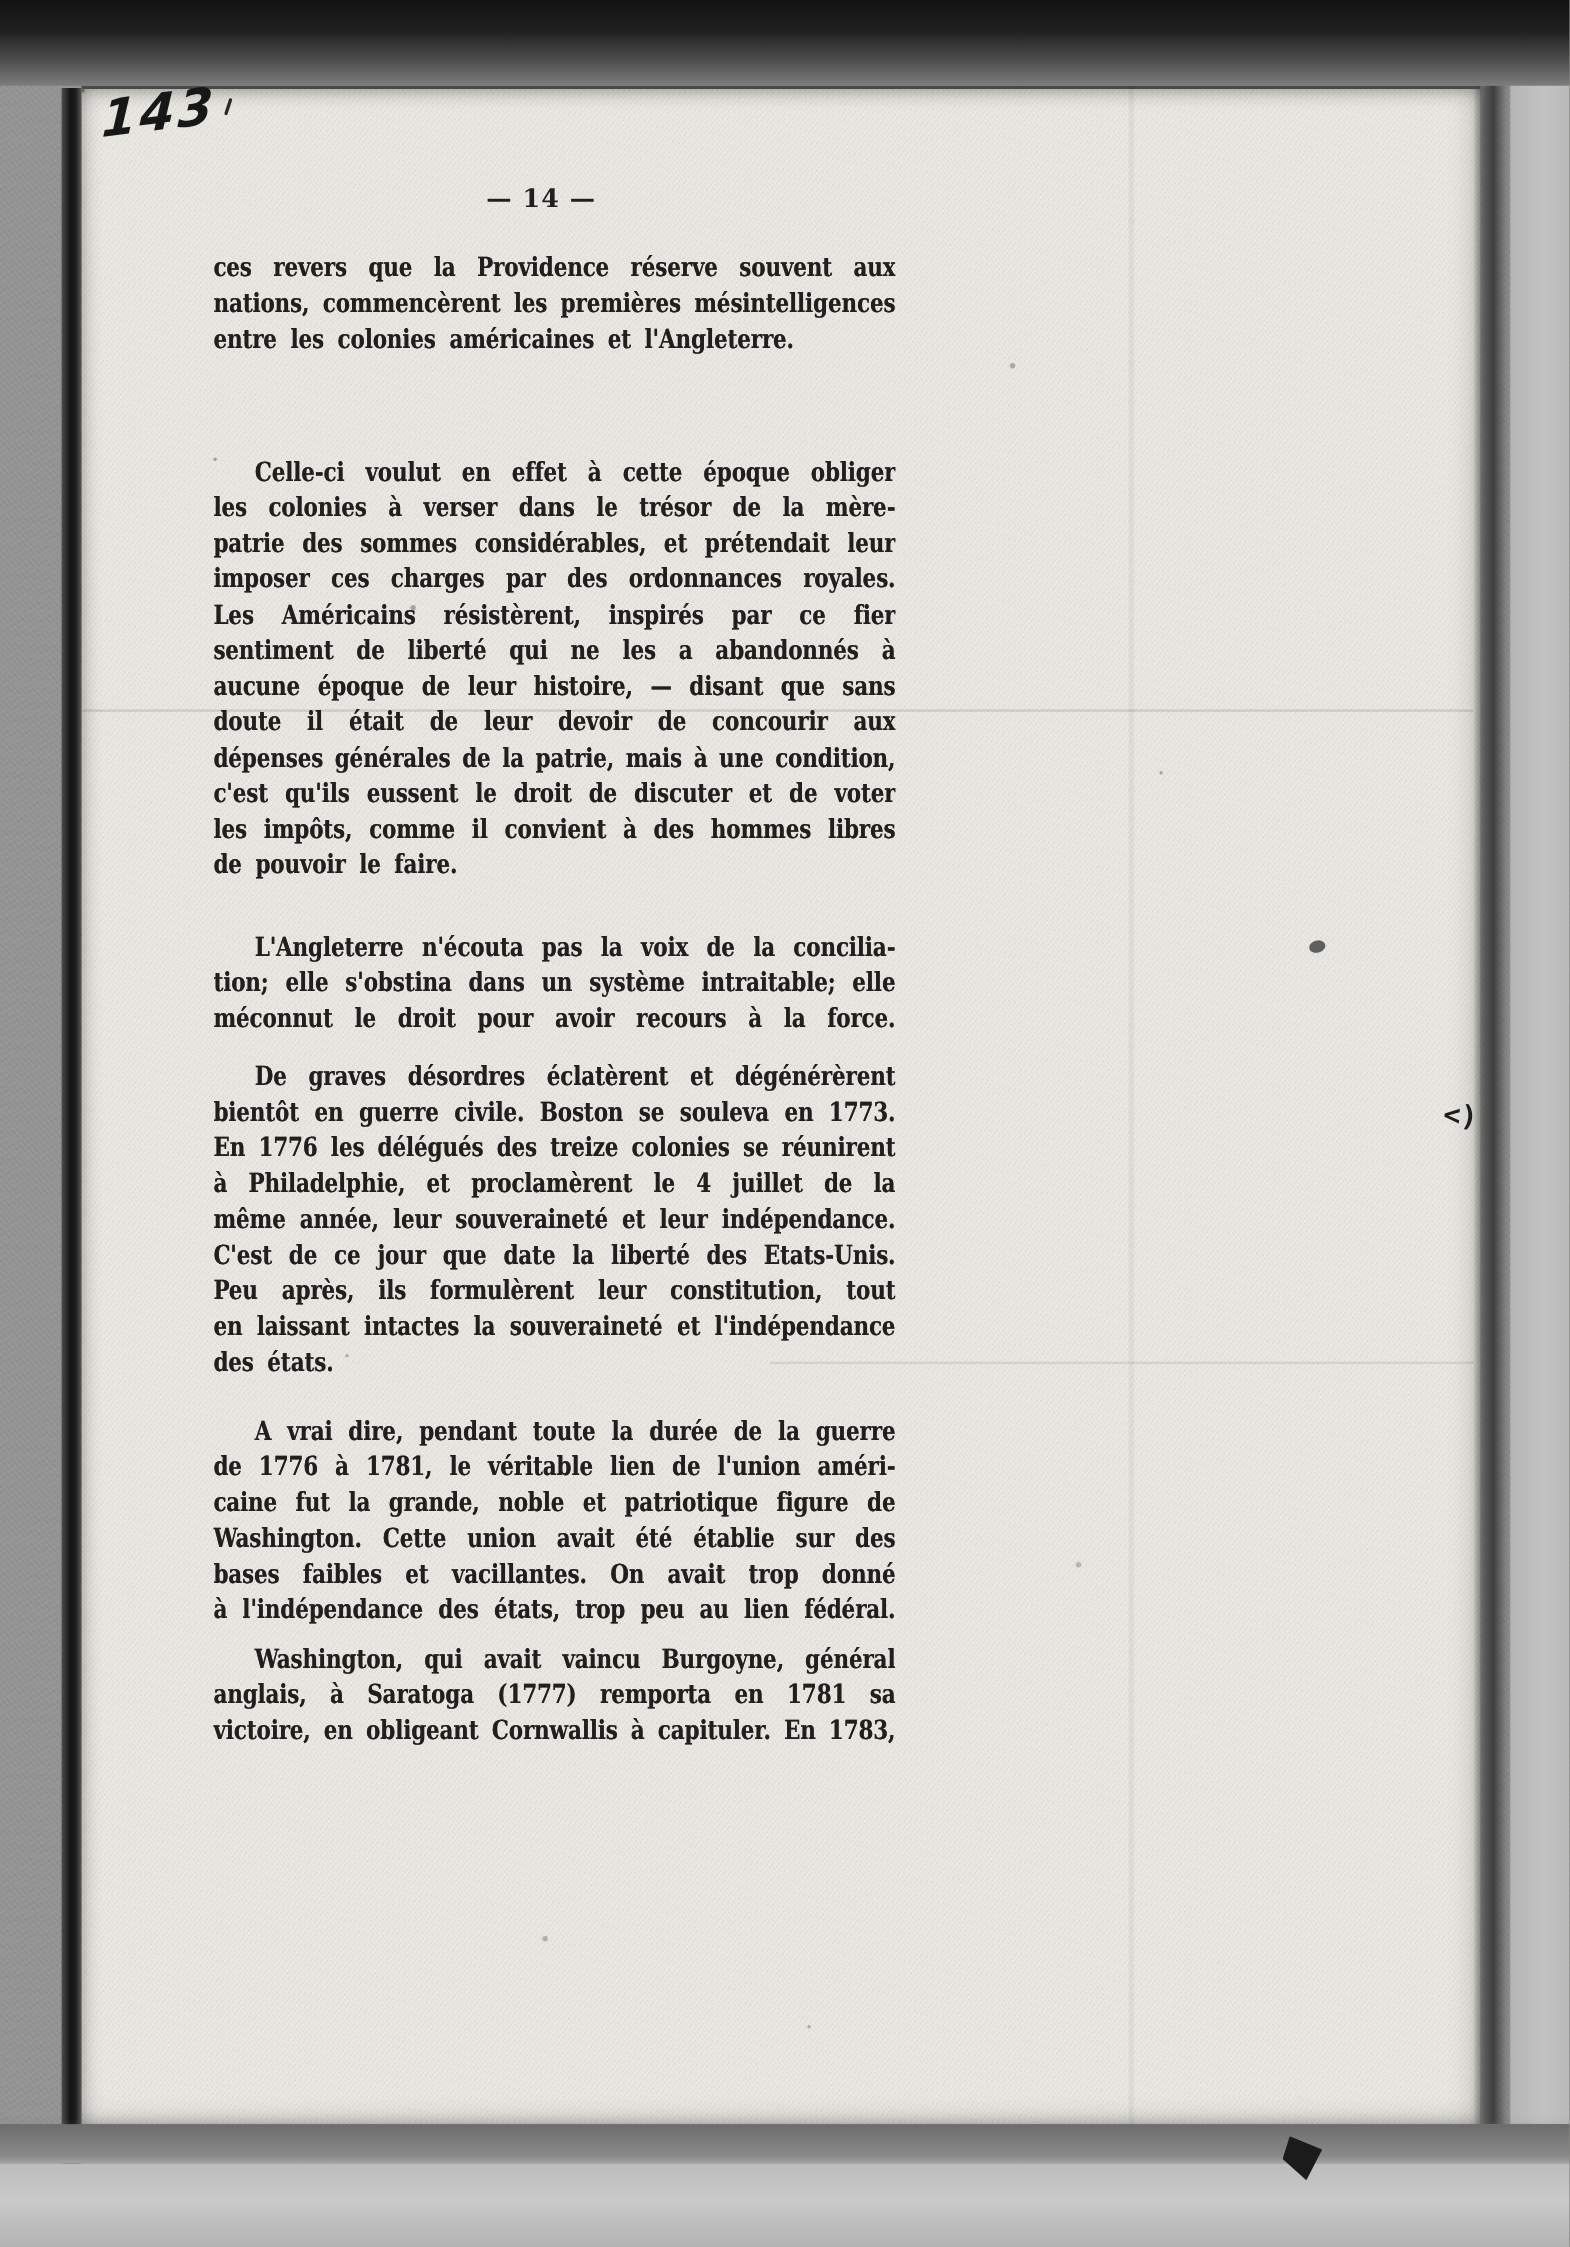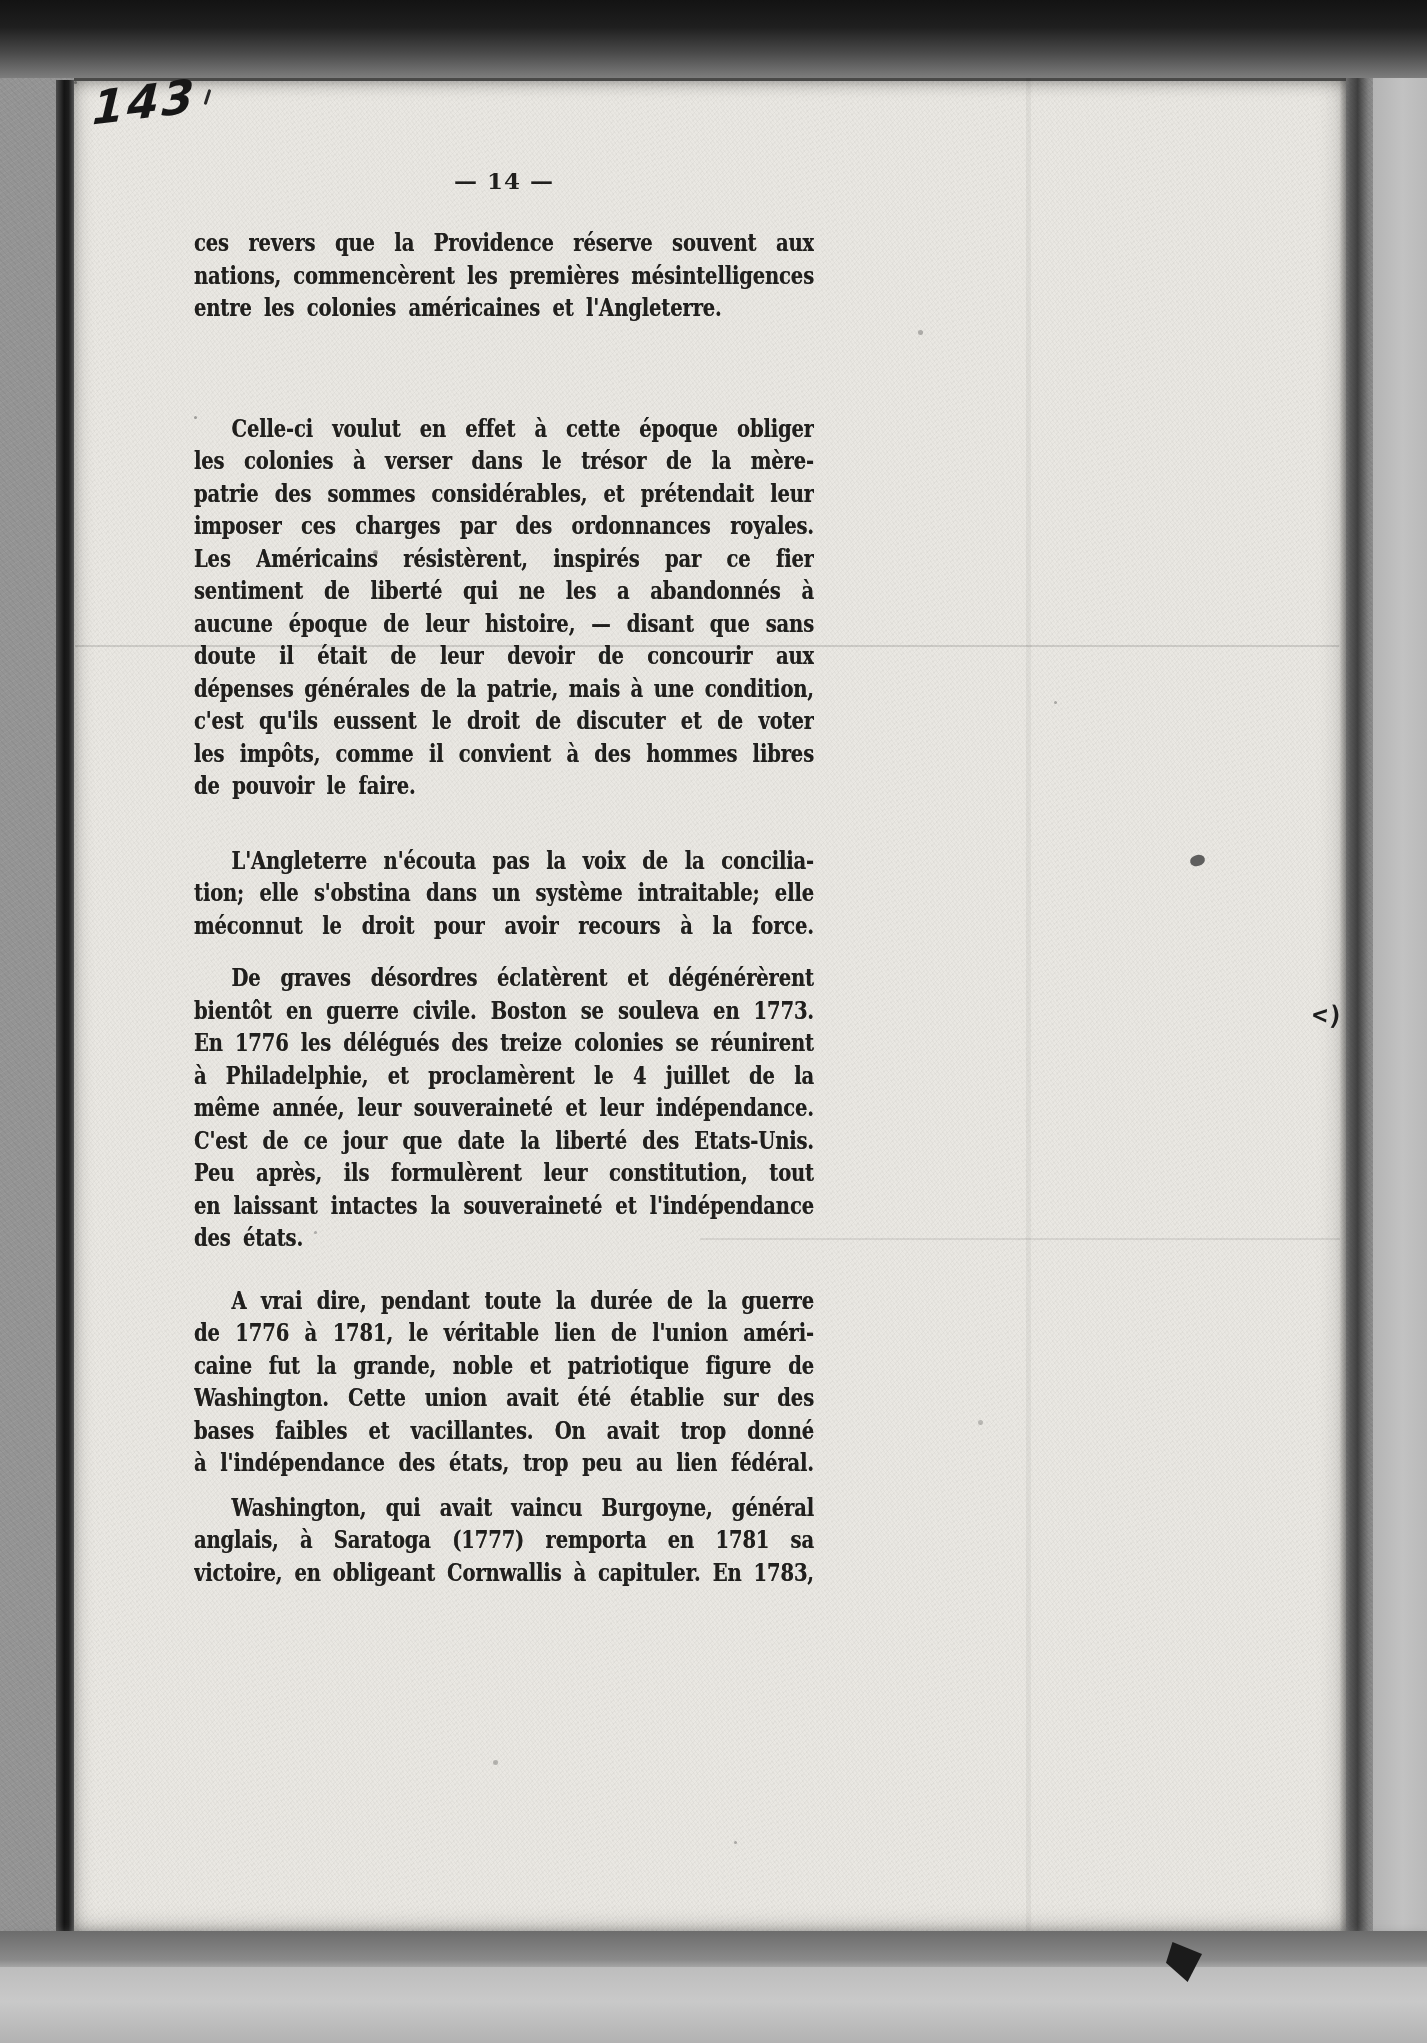--- a/index.html
+++ b/index.html
@@ -65,21 +65,21 @@
     font-style:italic;font-weight:bold;font-size:46px;color:#171717;
     letter-spacing:3px;
     transform:rotate(-7deg) skewX(-10deg);
     transform-origin:left top;
   }
   .pen-tick{
     position:absolute;left:132px;top:8px;width:3px;height:16px;
     background:#2a2a2a;transform:rotate(18deg);border-radius:2px;
   }
   .page-number{
-    position:absolute;left:120px;top:86px;width:620px;
+    position:absolute;left:108px;top:86px;width:620px;
     text-align:center;font-size:23px;font-weight:bold;color:#201f1d;
     letter-spacing:1px;
   }
   .text-column{
     position:absolute;left:120px;top:146px;width:760px;
     transform:scaleX(0.8158);transform-origin:0 0;
     color:#201f1d;font-size:24px;font-weight:bold;
     letter-spacing:-0.2px;word-spacing:2px;
     text-shadow:0 0 0.5px rgba(25,24,22,.65);
   }

